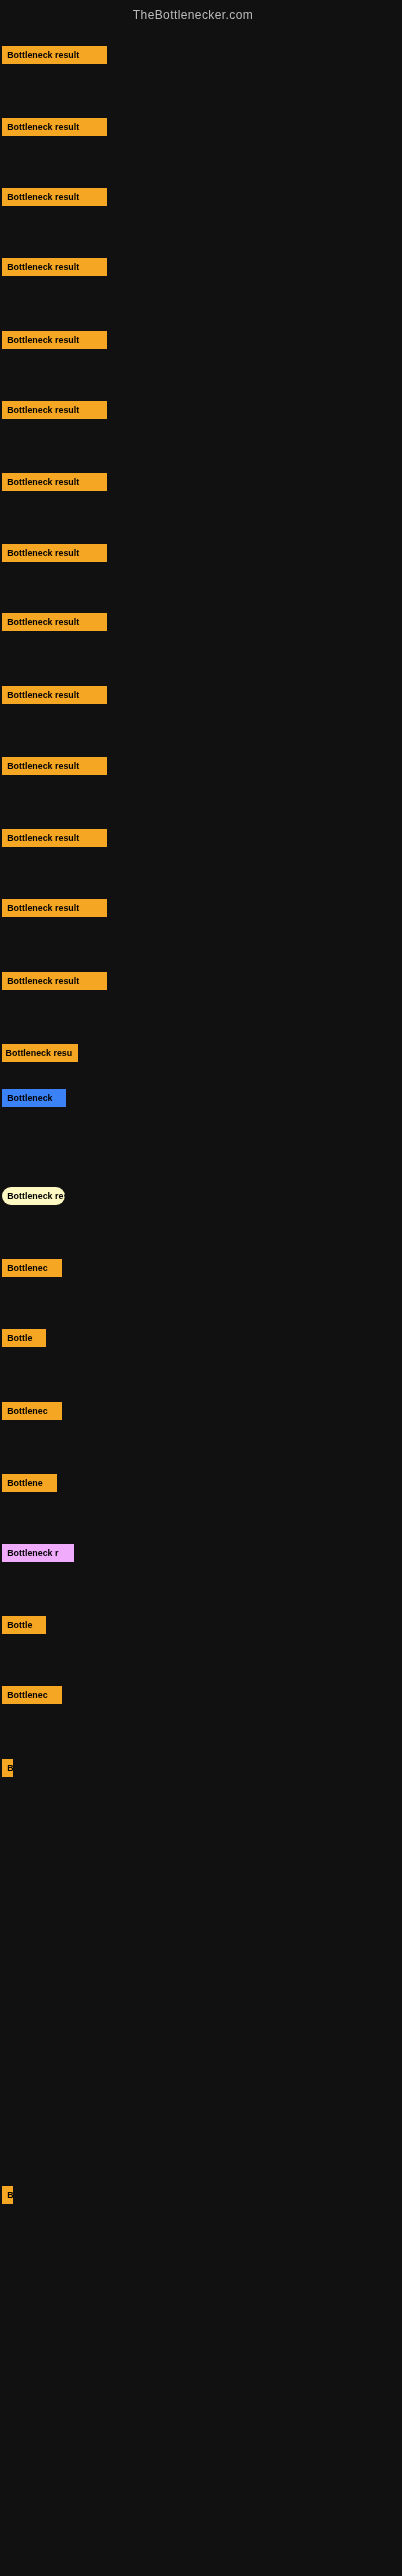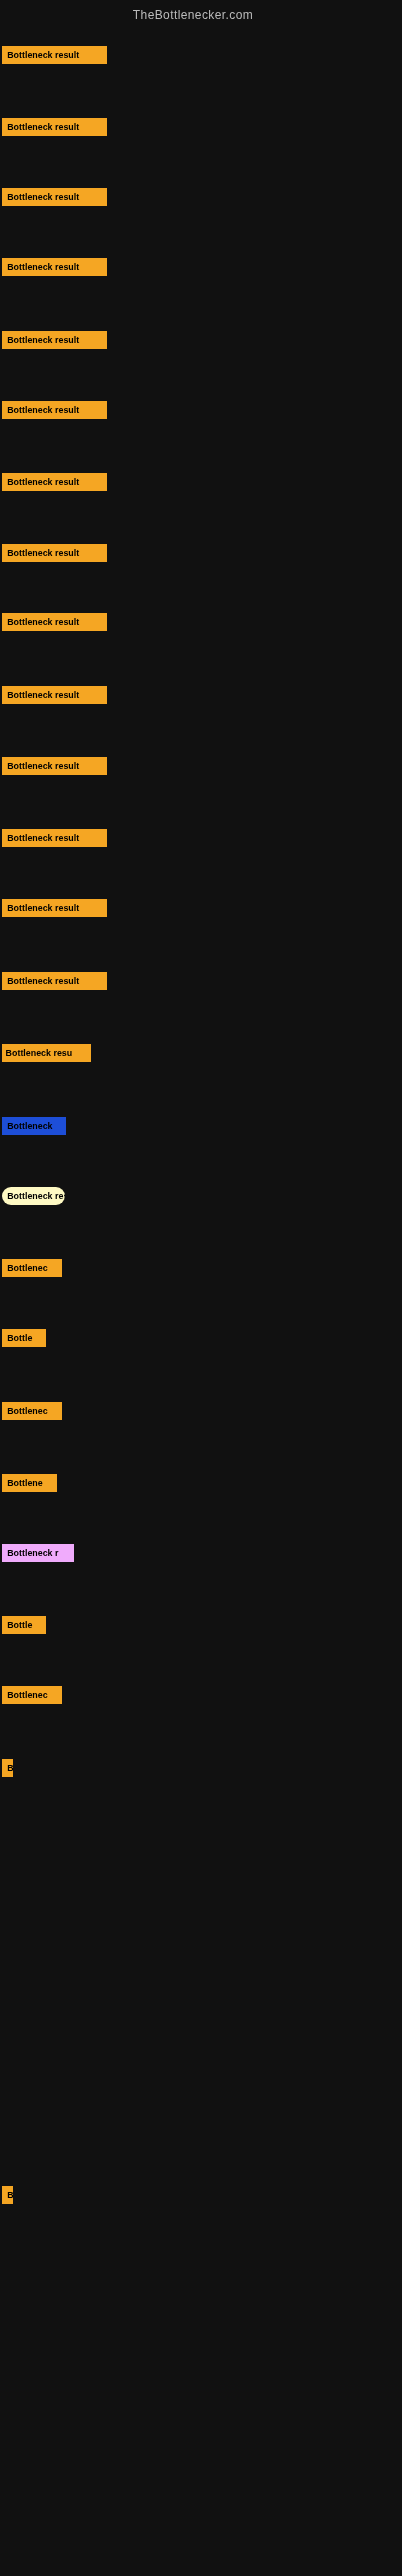--- a/index.html
+++ b/index.html
@@ -38,22 +38,22 @@
     <div style="position: absolute; top: 331px; left: 1.6px; background-color: rgb(245, 166, 35); color: rgb(0, 0, 0); font-size: 8.9px; font-weight: bold; font-family: Arial, sans-serif; padding: 4px 5.6px; white-space: nowrap; overflow: hidden; max-width: 105px; width: 105px; cursor: pointer;">Bottleneck result</div>
     <div style="position: absolute; top: 401px; left: 1.6px; background-color: rgb(245, 166, 35); color: rgb(0, 0, 0); font-size: 8.9px; font-weight: bold; font-family: Arial, sans-serif; padding: 4px 5.6px; white-space: nowrap; overflow: hidden; max-width: 105px; width: 105px; cursor: pointer;">Bottleneck result</div>
     <div style="position: absolute; top: 473px; left: 1.6px; background-color: rgb(245, 166, 35); color: rgb(0, 0, 0); font-size: 8.9px; font-weight: bold; font-family: Arial, sans-serif; padding: 4px 5.6px; white-space: nowrap; overflow: hidden; max-width: 105px; width: 105px; cursor: pointer;">Bottleneck result</div>
     <div style="position: absolute; top: 544px; left: 1.6px; background-color: rgb(245, 166, 35); color: rgb(0, 0, 0); font-size: 8.9px; font-weight: bold; font-family: Arial, sans-serif; padding: 4px 5.6px; white-space: nowrap; overflow: hidden; max-width: 105px; width: 105px; cursor: pointer;">Bottleneck result</div>
     <div style="position: absolute; top: 613px; left: 1.6px; background-color: rgb(245, 166, 35); color: rgb(0, 0, 0); font-size: 8.9px; font-weight: bold; font-family: Arial, sans-serif; padding: 4px 5.6px; white-space: nowrap; overflow: hidden; max-width: 105px; width: 105px; cursor: pointer;">Bottleneck result</div>
     <div style="position: absolute; top: 686px; left: 1.6px; background-color: rgb(245, 166, 35); color: rgb(0, 0, 0); font-size: 8.9px; font-weight: bold; font-family: Arial, sans-serif; padding: 4px 5.6px; white-space: nowrap; overflow: hidden; max-width: 105px; width: 105px; cursor: pointer;">Bottleneck result</div>
     <div style="position: absolute; top: 757px; left: 1.6px; background-color: rgb(245, 166, 35); color: rgb(0, 0, 0); font-size: 8.9px; font-weight: bold; font-family: Arial, sans-serif; padding: 4px 5.6px; white-space: nowrap; overflow: hidden; max-width: 105px; width: 105px; cursor: pointer;">Bottleneck result</div>
     <div style="position: absolute; top: 829px; left: 1.6px; background-color: rgb(245, 166, 35); color: rgb(0, 0, 0); font-size: 8.9px; font-weight: bold; font-family: Arial, sans-serif; padding: 4px 5.6px; white-space: nowrap; overflow: hidden; max-width: 105px; width: 105px; cursor: pointer;">Bottleneck result</div>
     <div style="position: absolute; top: 899px; left: 1.6px; background-color: rgb(245, 166, 35); color: rgb(0, 0, 0); font-size: 8.9px; font-weight: bold; font-family: Arial, sans-serif; padding: 4px 5.6px; white-space: nowrap; overflow: hidden; max-width: 105px; width: 105px; cursor: pointer;">Bottleneck result</div>
     <div style="position: absolute; top: 972px; left: 1.6px; background-color: rgb(245, 166, 35); color: rgb(0, 0, 0); font-size: 8.9px; font-weight: bold; font-family: Arial, sans-serif; padding: 4px 5.6px; white-space: nowrap; overflow: hidden; max-width: 105px; width: 105px; cursor: pointer;">Bottleneck result</div>
-    <div style="position: absolute; top: 1044px; left: 1.6px; background-color: rgb(245, 166, 35); color: rgb(0, 0, 0); font-size: 8.9px; font-weight: bold; font-family: Arial, sans-serif; padding: 4px 4px; white-space: nowrap; overflow: hidden; max-width: 89px; width: 89px; cursor: pointer;">Bottleneck resu</div>
-    <div style="position: absolute; top: 1117px; left: 1.6px; background-color: #1d4ed8; color: rgb(0, 0, 0); font-size: 8.9px; font-weight: bold; font-family: Arial, sans-serif; padding: 4px 5.6px; white-space: nowrap; overflow: hidden; max-width: 64px; width: 64px; cursor: pointer;">Bottleneck</div>
+    <div style="position: absolute; top: 1044px; left: 1.6px; background-color: rgb(245, 166, 35); color: rgb(0, 0, 0); font-size: 8.9px; font-weight: bold; font-family: Arial, sans-serif; padding: 4px 4px; white-space: nowrap; overflow: hidden; max-width: 89px; width: 76px; cursor: pointer;">Bottleneck resu</div>
+    <div style="position: absolute; top: 1089px; left: 1.6px; background-color: #3b82f6; color: rgb(0, 0, 0); font-size: 8.9px; font-weight: bold; font-family: Arial, sans-serif; padding: 4px 5.6px; white-space: nowrap; overflow: hidden; max-width: 64px; width: 64px; cursor: pointer;">Bottleneck</div>
     <div style="position: absolute; top: 1187px; left: 1.6px; background-color: #fef9c3; color: rgb(0, 0, 0); font-size: 8.9px; font-weight: bold; font-family: Arial, sans-serif; padding: 4px 5.6px; white-space: nowrap; overflow: hidden; max-width: 85px; width: 63px; cursor: pointer; border-radius: 9px;">Bottleneck res</div>
     <div style="position: absolute; top: 1259px; left: 1.6px; background-color: rgb(245, 166, 35); color: rgb(0, 0, 0); font-size: 8.9px; font-weight: bold; font-family: Arial, sans-serif; padding: 4px 5.6px; white-space: nowrap; overflow: hidden; max-width: 60px; width: 60px; cursor: pointer;">Bottlenec</div>
     <div style="position: absolute; top: 1329px; left: 1.6px; background-color: rgb(245, 166, 35); color: rgb(0, 0, 0); font-size: 8.9px; font-weight: bold; font-family: Arial, sans-serif; padding: 4px 5.6px; white-space: nowrap; overflow: hidden; max-width: 44px; width: 44px; cursor: pointer;">Bottle</div>
     <div style="position: absolute; top: 1402px; left: 1.6px; background-color: rgb(245, 166, 35); color: rgb(0, 0, 0); font-size: 8.9px; font-weight: bold; font-family: Arial, sans-serif; padding: 4px 5.6px; white-space: nowrap; overflow: hidden; max-width: 60px; width: 60px; cursor: pointer;">Bottlenec</div>
     <div style="position: absolute; top: 1474px; left: 1.6px; background-color: rgb(245, 166, 35); color: rgb(0, 0, 0); font-size: 8.9px; font-weight: bold; font-family: Arial, sans-serif; padding: 4px 5.6px; white-space: nowrap; overflow: hidden; max-width: 55px; width: 55px; cursor: pointer;">Bottlene</div>
     <div style="position: absolute; top: 1544px; left: 1.6px; background-color: #f0abfc; color: rgb(0, 0, 0); font-size: 8.9px; font-weight: bold; font-family: Arial, sans-serif; padding: 4px 5.6px; white-space: nowrap; overflow: hidden; max-width: 72px; width: 72px; cursor: pointer;">Bottleneck r</div>
     <div style="position: absolute; top: 1616px; left: 1.6px; background-color: rgb(245, 166, 35); color: rgb(0, 0, 0); font-size: 8.9px; font-weight: bold; font-family: Arial, sans-serif; padding: 4px 5.6px; white-space: nowrap; overflow: hidden; max-width: 44px; width: 44px; cursor: pointer;">Bottle</div>
     <div style="position: absolute; top: 1686px; left: 1.6px; background-color: rgb(245, 166, 35); color: rgb(0, 0, 0); font-size: 8.9px; font-weight: bold; font-family: Arial, sans-serif; padding: 4px 5.6px; white-space: nowrap; overflow: hidden; max-width: 60px; width: 60px; cursor: pointer;">Bottlenec</div>
     <div style="position: absolute; top: 1759px; left: 1.6px; background-color: rgb(245, 166, 35); color: rgb(0, 0, 0); font-size: 8.9px; font-weight: bold; font-family: Arial, sans-serif; padding: 4px 5.6px; white-space: nowrap; overflow: hidden; max-width: 11.3px; width: 11.3px; cursor: pointer;">B</div>
     <div style="position: absolute; top: 2186px; left: 1.6px; background-color: rgb(245, 166, 35); color: rgb(0, 0, 0); font-size: 8.9px; font-weight: bold; font-family: Arial, sans-serif; padding: 4px 5.6px; white-space: nowrap; overflow: hidden; max-width: 11.3px; width: 11.3px; cursor: pointer;">B</div>

